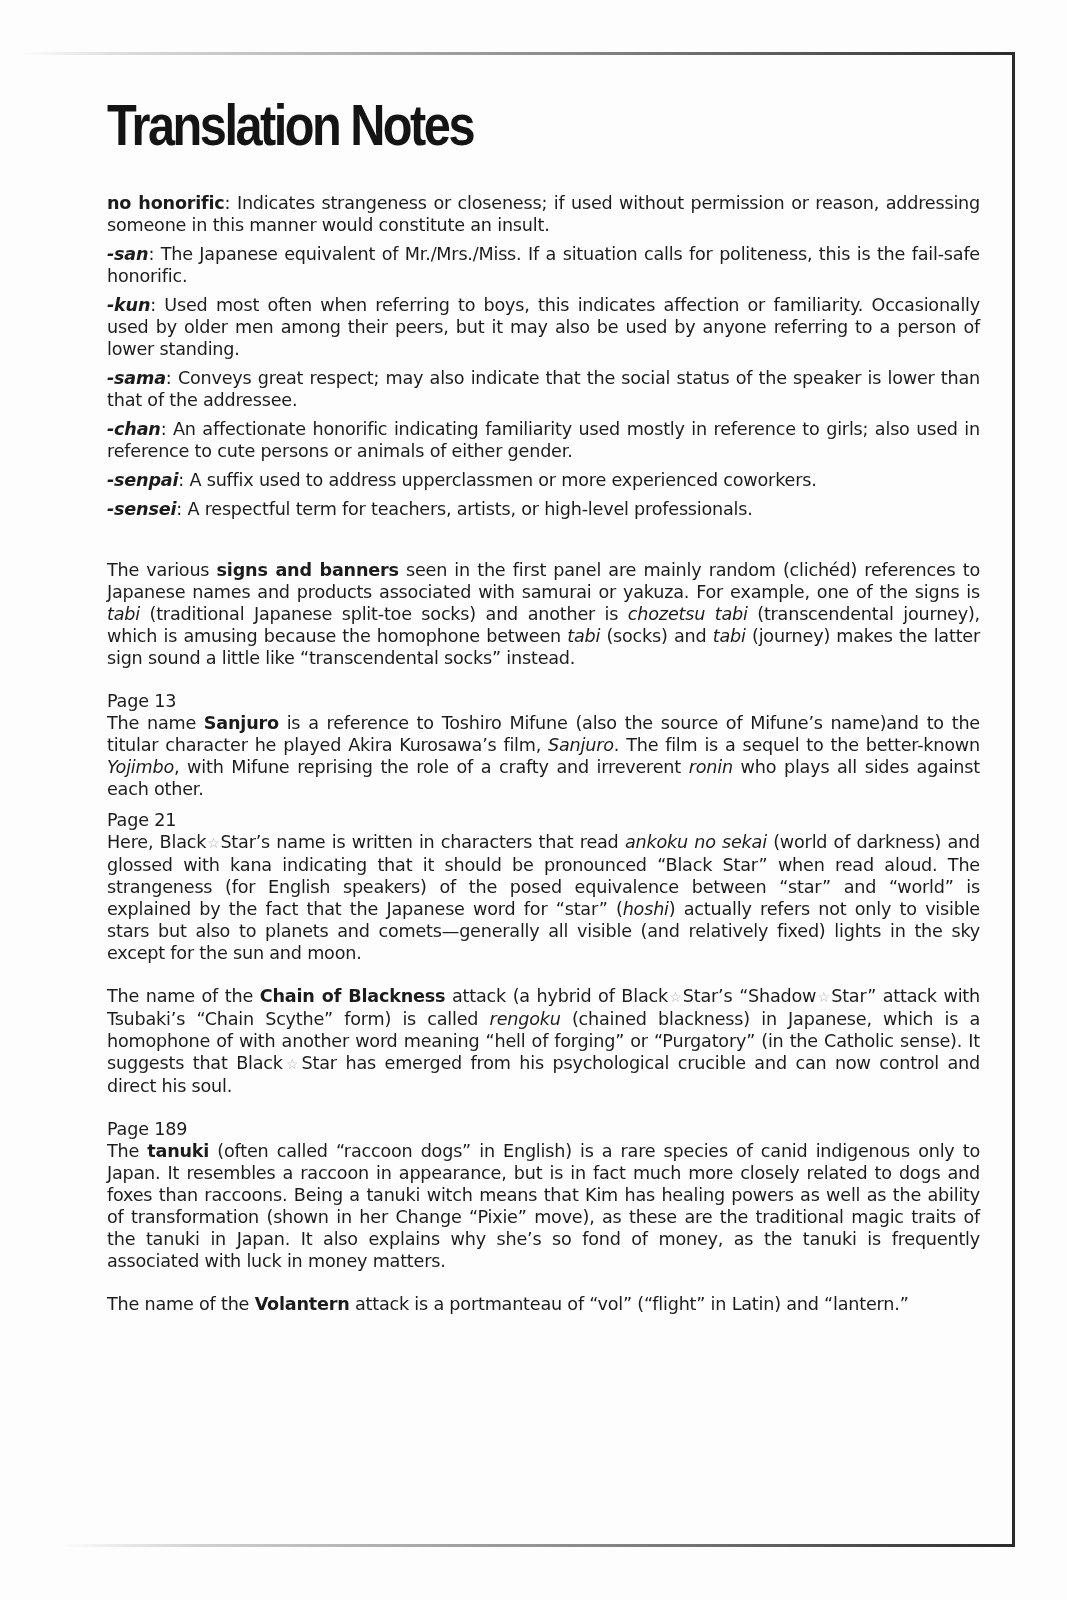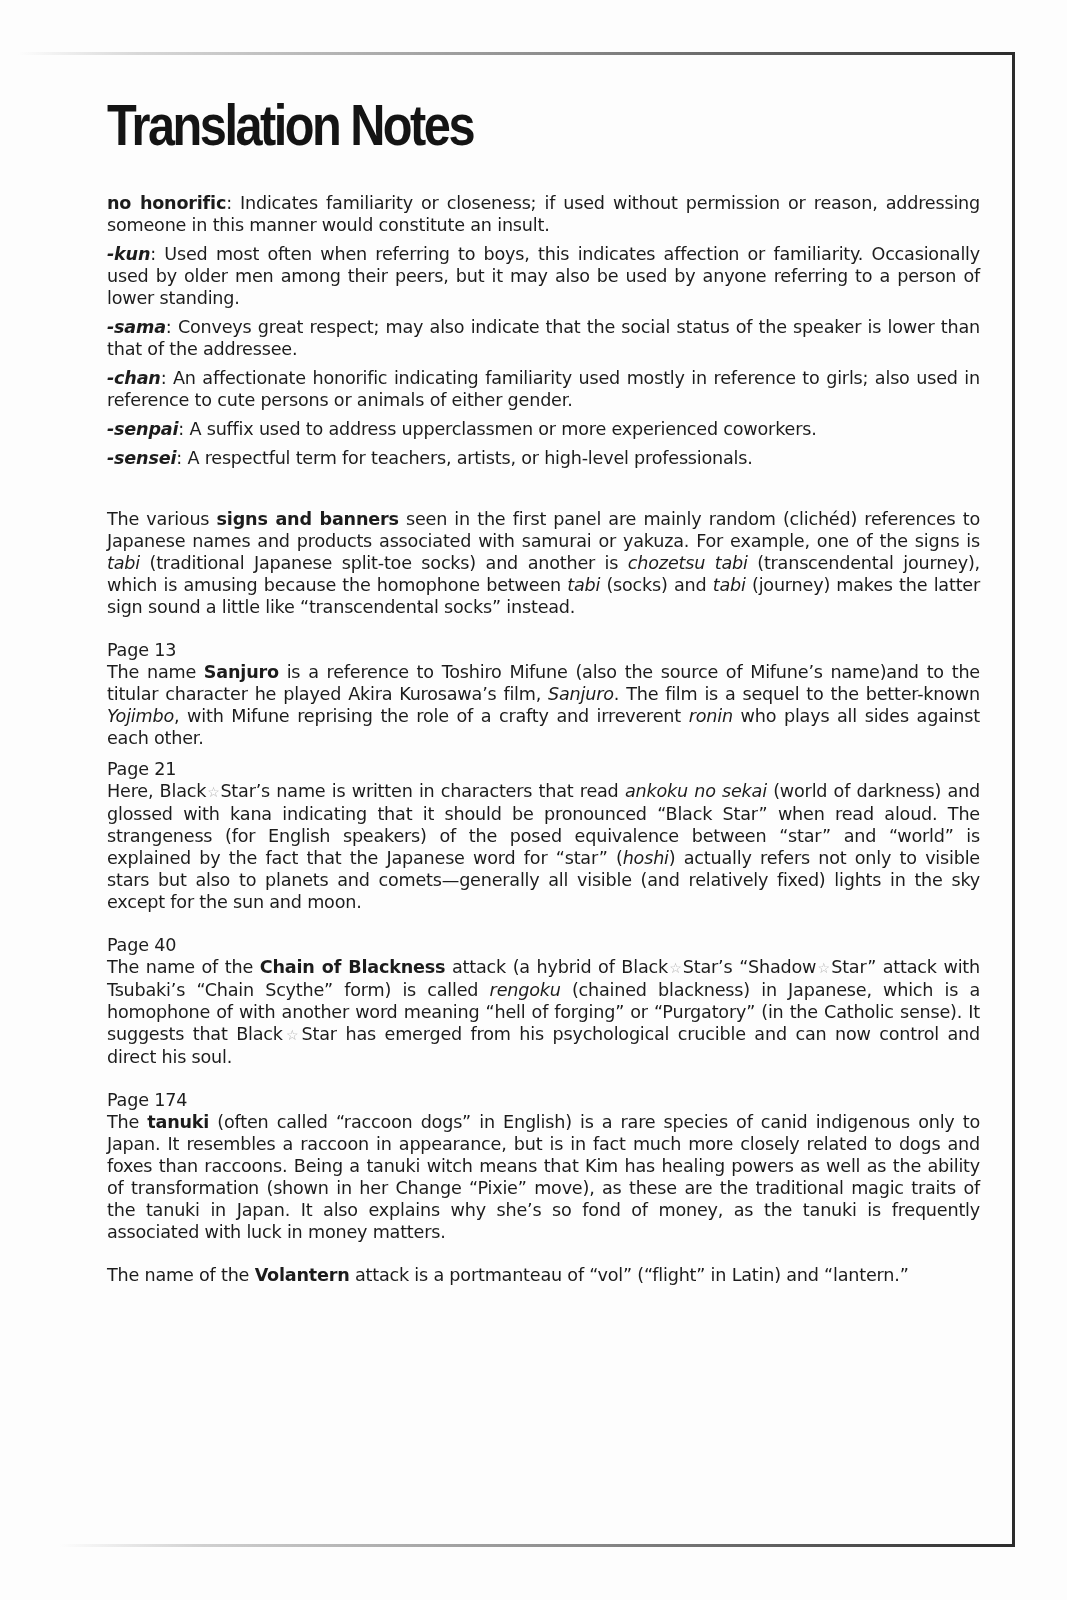--- a/index.html
+++ b/index.html
@@ -57,22 +57,23 @@
 
 <div class="frame-top"></div>
 <div class="frame-right"></div>
 <div class="frame-bottom"></div>
 
 <h1 class="title">Translation Notes</h1>
 
 <div class="content">
   <div>
 
-    <p class="entry"><span class="term plain">no honorific</span><span>: </span><span>Indicates familiarity or closeness; if used without permission or reason, addressing someone in this manner would constitute an insult.</span></p>
+    <p class="entry"><span class="term plain">no honorific</span><span>: </span><span>Indicates strangeness or closeness; if used without permission or reason, addressing someone in this manner would constitute an insult.</span></p>
 
+    <p class="entry"><span class="term">-san</span><span>: </span><span>The Japanese equivalent of Mr./Mrs./Miss. If a situation calls for politeness, this is the fail-safe honorific.</span></p>
 
     <p class="entry"><span class="term">-kun</span><span>: </span><span>Used most often when referring to boys, this indicates affection or familiarity. Occasionally used by older men among their peers, but it may also be used by anyone referring to a person of lower standing.</span></p>
 
     <p class="entry"><span class="term">-sama</span><span>: </span><span>Conveys great respect; may also indicate that the social status of the speaker is lower than that of the addressee.</span></p>
 
     <p class="entry"><span class="term">-chan</span><span>: </span><span>An affectionate honorific indicating familiarity used mostly in reference to girls; also used in reference to cute persons or animals of either gender.</span></p>
 
     <p class="entry"><span class="term">-senpai</span><span>: </span><span>A suffix used to address upperclassmen or more experienced coworkers.</span></p>
 
     <p class="entry"><span class="term">-sensei</span><span>: </span><span>A respectful term for teachers, artists, or high-level professionals.</span></p>
@@ -84,24 +85,23 @@
     </div>
     <div class="note" style="margin-bottom:9px;">
       <p class="note-page">Page 13</p>
       <p class="note-body"><span>The name </span><b>Sanjuro</b><span> is a reference to Toshiro Mifune (also the source of Mifune’s name)and to the titular character he played Akira Kurosawa’s film, </span><i>Sanjuro</i><span>. The film is a sequel to the better-known </span><i>Yojimbo</i><span>, with Mifune reprising the role of a crafty and irreverent </span><i>ronin</i><span> who plays all sides against each other.</span></p>
     </div>
     <div class="note" style="margin-bottom:21px;">
       <p class="note-page">Page 21</p>
       <p class="note-body"><span>Here, Black</span><span class="star">☆</span><span>Star’s name is written in characters that read </span><i>ankoku no sekai</i><span> (world of darkness) and glossed with kana indicating that it should be pronounced “Black Star” when read aloud. The strangeness (for English speakers) of the posed equivalence between “star” and “world” is explained by the fact that the Japanese word for “star” (</span><i>hoshi</i><span>) actually refers not only to visible stars but also to planets and comets—generally all visible (and relatively fixed) lights in the sky except for the sun and moon.</span></p>
     </div>
     <div class="note" style="margin-bottom:21px;">
-      <p class="note-page">Page 40</p>
       <p class="note-body"><span>The name of the </span><b>Chain of Blackness</b><span> attack (a hybrid of Black</span><span class="star">☆</span><span>Star’s “Shadow</span><span class="star">☆</span><span>Star” attack with Tsubaki’s “Chain Scythe” form) is called </span><i>rengoku</i><span> (chained blackness) in Japanese, which is a homophone of with another word meaning “hell of forging” or “Purgatory” (in the Catholic sense). It suggests that Black</span><span class="star">☆</span><span>Star has emerged from his psychological crucible and can now control and direct his soul.</span></p>
     </div>
     <div class="note" style="margin-bottom:21px;">
-      <p class="note-page">Page 174</p>
+      <p class="note-page">Page 189</p>
       <p class="note-body"><span>The </span><b>tanuki</b><span> (often called “raccoon dogs” in English) is a rare species of canid indigenous only to Japan. It resembles a raccoon in appearance, but is in fact much more closely related to dogs and foxes than raccoons. Being a tanuki witch means that Kim has healing powers as well as the ability of transformation (shown in her Change “Pixie” move), as these are the traditional magic traits of the tanuki in Japan. It also explains why she’s so fond of money, as the tanuki is frequently associated with luck in money matters.</span></p>
     </div>
     <div class="note">
       <p class="note-body"><span>The name of the </span><b>Volantern</b><span> attack is a portmanteau of “vol” (“flight” in Latin) and “lantern.”</span></p>
     </div>
   </div>
 </div>
 
 </body></html>

